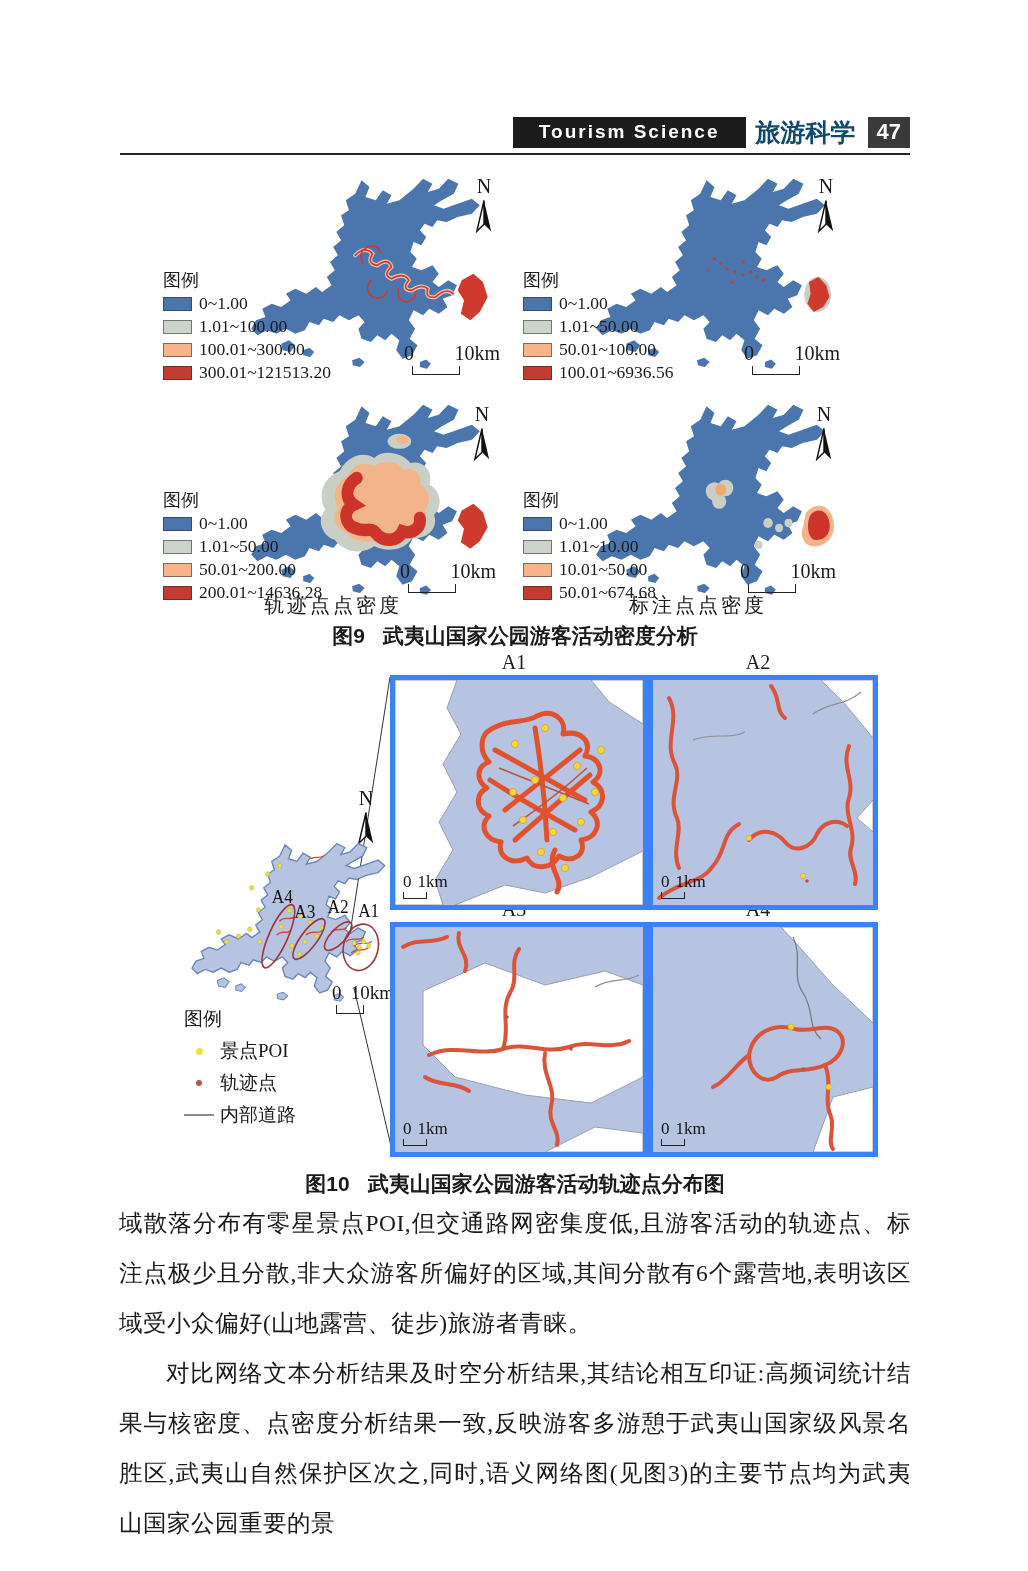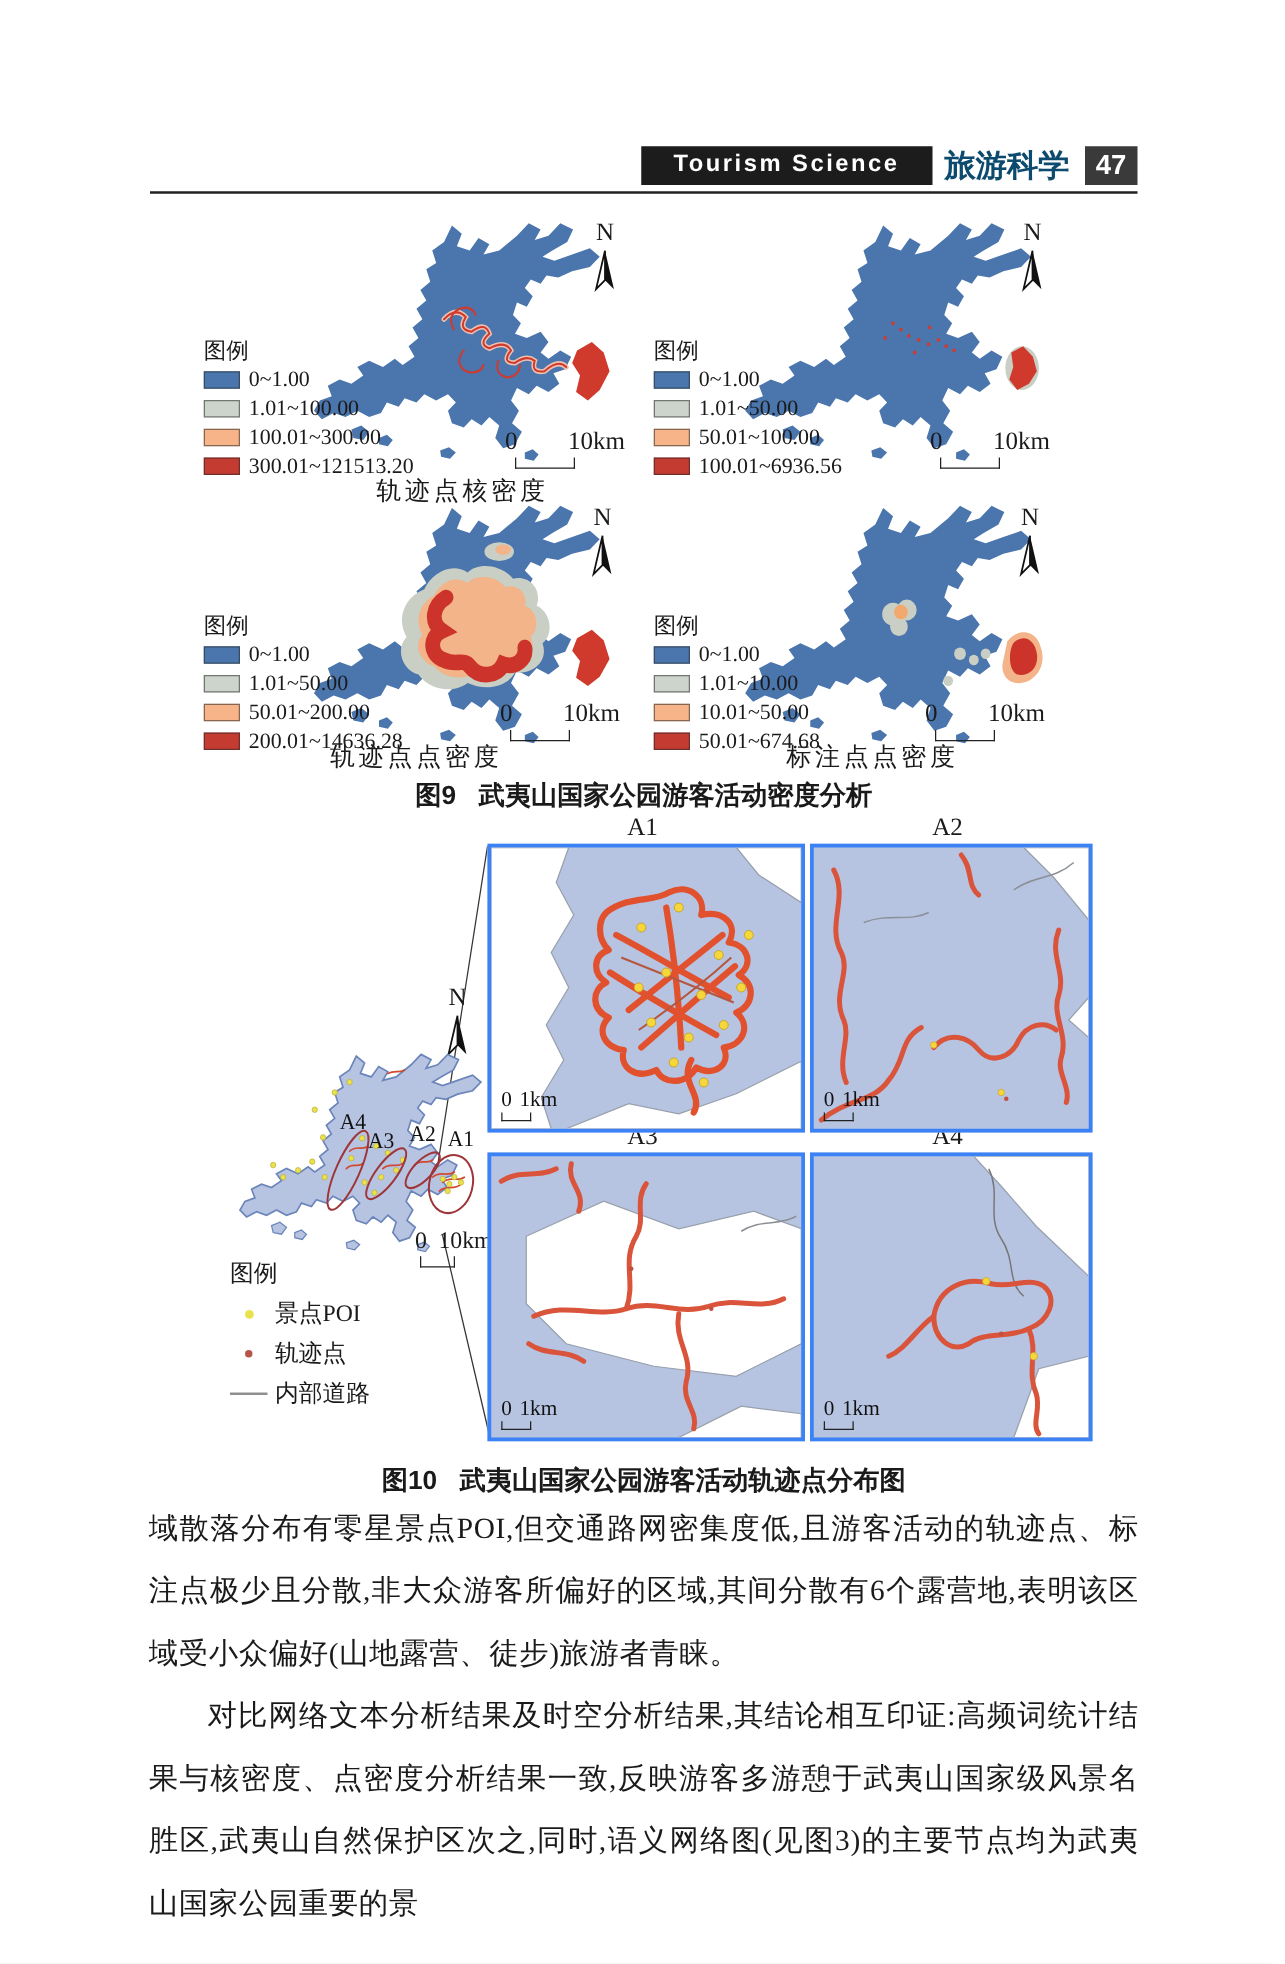--- a/index.html
+++ b/index.html
@@ -38,21 +38,21 @@
                font-family:"Liberation Sans","DejaVu Sans",sans-serif;font-weight:bold;font-size:21px;}
   .fig-caption .cap-label{margin-right:18px;}
 
   
   .legend10{position:absolute;font-size:19px;}
   .legend10 .lg-title{font-size:19px;margin-bottom:4px;}
   .l10-row{display:flex;align-items:center;margin-top:6px;}
   .l10-sym{width:30px;display:flex;justify-content:center;align-items:center;flex:none;margin-right:6px;}
   .dot-sm{width:7px;height:7px;border-radius:50%;}
   .line-sym{width:30px;height:0;border-top:2px solid #8f8f8f;}
-  .panel{position:absolute;border:3px solid #3b82f6;background:#b6c4e2;overflow:hidden;}
+  .panel{position:absolute;border:5px solid #3b82f6;background:#b6c4e2;overflow:hidden;}
   .panel svg{display:block;}
   .panel-label{position:absolute;font-size:20px;text-align:center;}
   .pscale{position:absolute;font-size:17px;color:#111;}
   .pscale .ps-row span{margin-right:6px;}
   .ps-bracket{width:22px;height:6px;border:1px solid #222;border-top:none;margin-top:0;}
 
   .ovscale{position:absolute;font-size:19px;}
   .ovscale .ms-row{width:62px;}
   .ovscale .ms-bracket{width:26px;margin-left:4px;}
 
@@ -118,21 +118,20 @@
         <span>300.01~121513.20</span>
       </div>
   </div>
   <div class="mscale" style="left:404px;top:342px">
     <div class="ms-row">
         <span>0</span>
         <span>10km</span>
       </div>
     <div class="ms-bracket"></div>
   </div>
-  <div class="map-cap" style="left:245px;top:379px;width:250px">轨迹点核密度</div>
 
   <svg class="abs" style="left:582px;top:172px" width="268" height="200" viewBox="0 0 340 240" preserveAspectRatio="none">
     <use href="#park" fill="#4a75ad"></use>
       <use href="#isles" fill="#4a75ad"></use>
     <g fill="#cf3a2e">
       <circle cx="168" cy="104" r="1.8"></circle>
         <circle cx="176" cy="110" r="1.8"></circle>
         <circle cx="184" cy="116" r="1.8"></circle>
       <circle cx="194" cy="120" r="1.8"></circle>
         <circle cx="204" cy="124" r="1.8"></circle>

